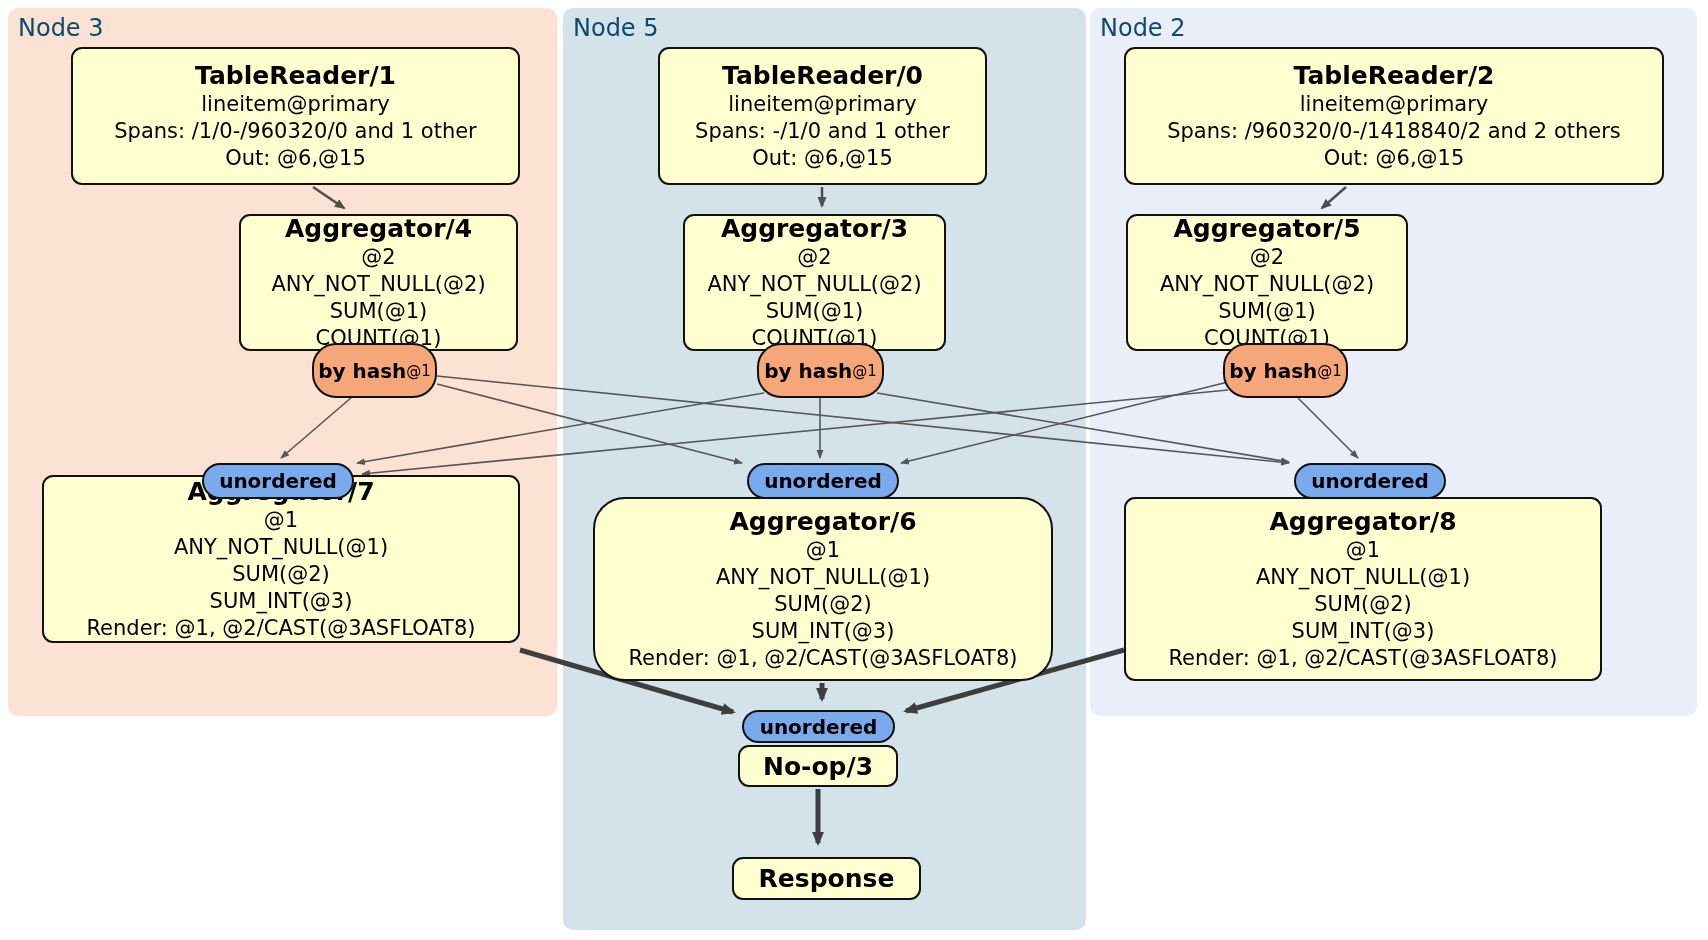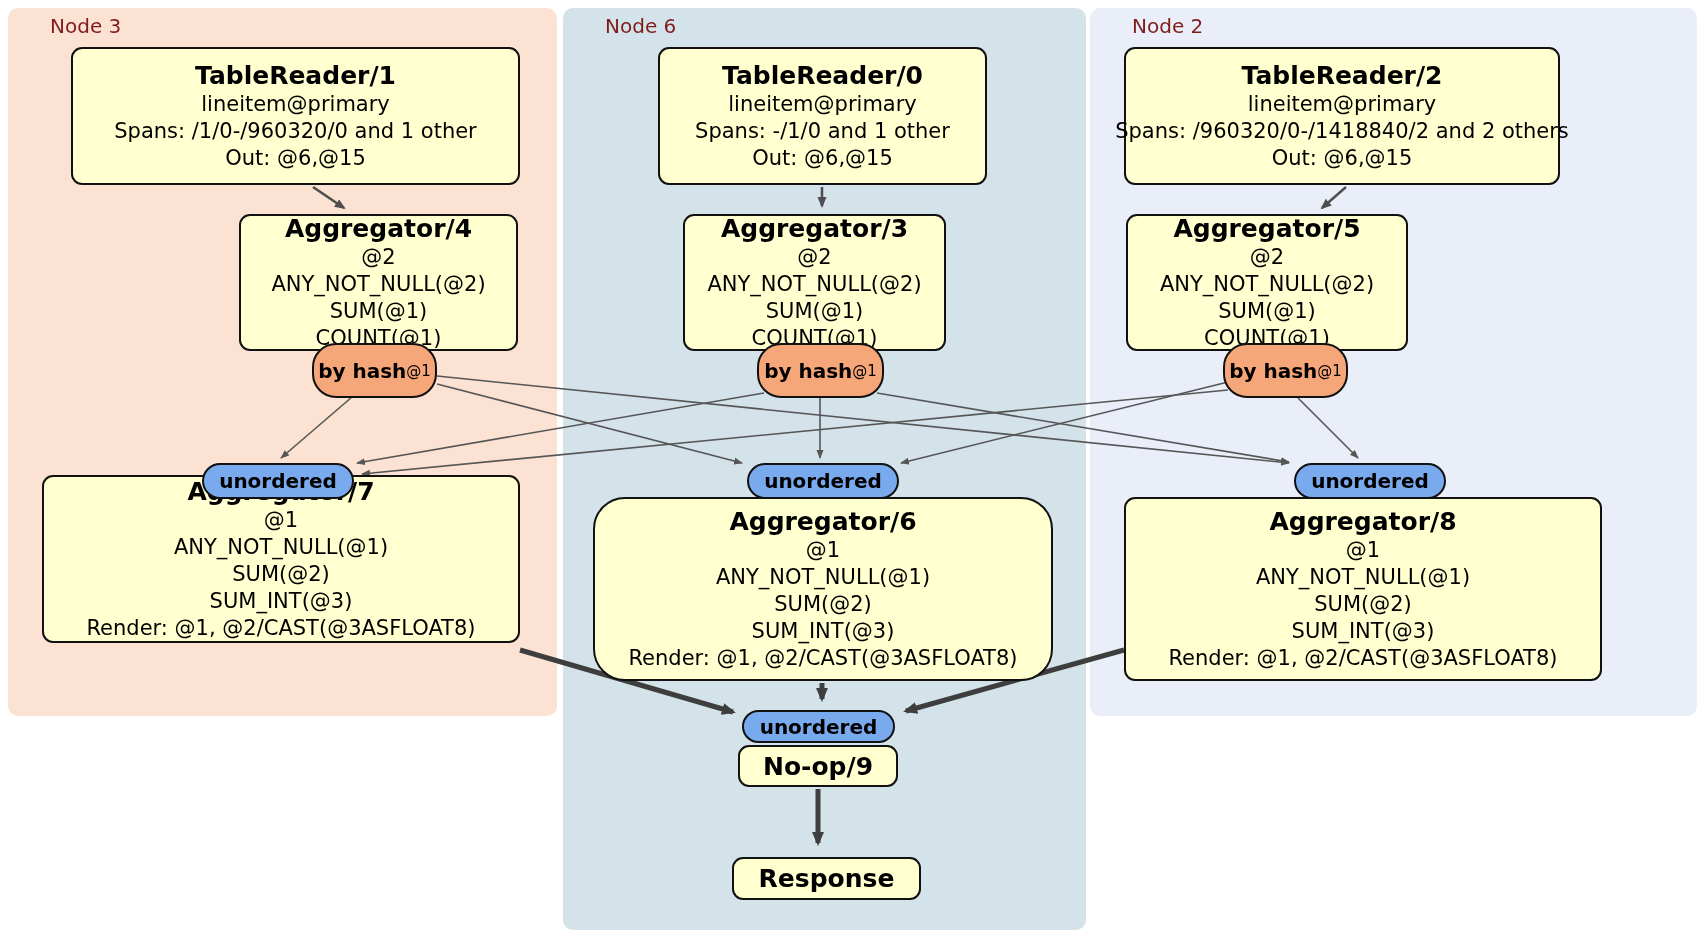--- a/index.html
+++ b/index.html
@@ -6,22 +6,22 @@
   #stage{
     position:relative;width:1708px;height:940px;overflow:hidden;
     font-family:"DejaVu Sans","Liberation Sans",sans-serif;color:#000;
     background:#ffffff;
   }
   .region{position:absolute;border-radius:10px;}
   .region-node3{background:#fbe2d2;}
   .region-node1{background:#d4e2ea;}
   .region-node2{background:#e9eef8;}
   .region-label{
-    position:absolute;top:6px;left:10px;font-size:20px;color:#7f1d1d;
-    font-weight:400;white-space:nowrap;margin-left:32px;
+    position:absolute;top:6px;left:10px;font-size:24px;color:#0c4a6e;
+    font-weight:400;white-space:nowrap;
   }
   #edges{position:absolute;left:0;top:0;z-index:2;}
   .proc{
     position:absolute;z-index:3;background:#ffffcf;border:2px solid #111;
     border-radius:11px;display:flex;flex-direction:column;align-items:center;
     justify-content:center;box-sizing:border-box;
   }
   .proc-title{font-size:25px;font-weight:bold;line-height:31px;white-space:nowrap;}
   .proc-line{font-size:21px;line-height:27px;white-space:nowrap;}
   .router{
@@ -39,21 +39,21 @@
 </style>
 </head>
 <body>
 
 <div id="stage">
 
   <div class="region region-node3" style="left:8px;top:8px;width:549px;height:708px;">
     <div class="region-label">Node 3</div>
   </div>
   <div class="region region-node1" style="left:563px;top:8px;width:523px;height:922px;">
-    <div class="region-label">Node 6</div>
+    <div class="region-label">Node 5</div>
   </div>
   <div class="region region-node2" style="left:1090px;top:8px;width:607px;height:708px;">
     <div class="region-label">Node 2</div>
   </div>
 
   <svg id="edges" width="1708" height="940" viewBox="0 0 1708 940">
     <defs>
       <marker id="ah-thin" markerUnits="userSpaceOnUse" markerWidth="12" markerHeight="10" refX="8" refY="3.5" orient="auto">
         <path d="M0,0 L9,3.5 L0,7 z" fill="#565656"></path>
       </marker>
@@ -98,21 +98,21 @@
     <div class="proc-line">Out: @6,@15</div>
   </div>
 
   <div class="proc" style="left:658px;top:47px;width:329px;height:138px;">
     <div class="proc-title">TableReader/0</div>
     <div class="proc-line">lineitem@primary</div>
     <div class="proc-line">Spans: -/1/0 and 1 other</div>
     <div class="proc-line">Out: @6,@15</div>
   </div>
 
-  <div class="proc" style="left:1124px;top:47px;width:436px;height:138px;">
+  <div class="proc" style="left:1124px;top:47px;width:540px;height:138px;">
     <div class="proc-title">TableReader/2</div>
     <div class="proc-line">lineitem@primary</div>
     <div class="proc-line">Spans: /960320/0-/1418840/2 and 2 others</div>
     <div class="proc-line">Out: @6,@15</div>
   </div>
 
   <div class="proc" style="left:239px;top:214px;width:279px;height:137px;">
     <div class="proc-title">Aggregator/4</div>
     <div class="proc-line">@2</div>
     <div class="proc-line">ANY_NOT_NULL(@2)</div>
@@ -176,20 +176,20 @@
     <div class="proc-line">@1</div>
     <div class="proc-line">ANY_NOT_NULL(@1)</div>
     <div class="proc-line">SUM(@2)</div>
     <div class="proc-line">SUM_INT(@3)</div>
     <div class="proc-line">Render: @1, @2/CAST(@3ASFLOAT8)</div>
   </div>
 
   <div class="sync" style="left:742px;top:710px;width:153px;height:33px;">unordered</div>
 
   <div class="proc" style="left:738px;top:745px;width:160px;height:42px;">
-    <div class="proc-title">No-op/9</div>
+    <div class="proc-title">No-op/3</div>
   </div>
 
   <div class="proc" style="left:732px;top:857px;width:189px;height:43px;">
     <div class="proc-title">Response</div>
   </div>
 
 </div>
 
 </body></html>

